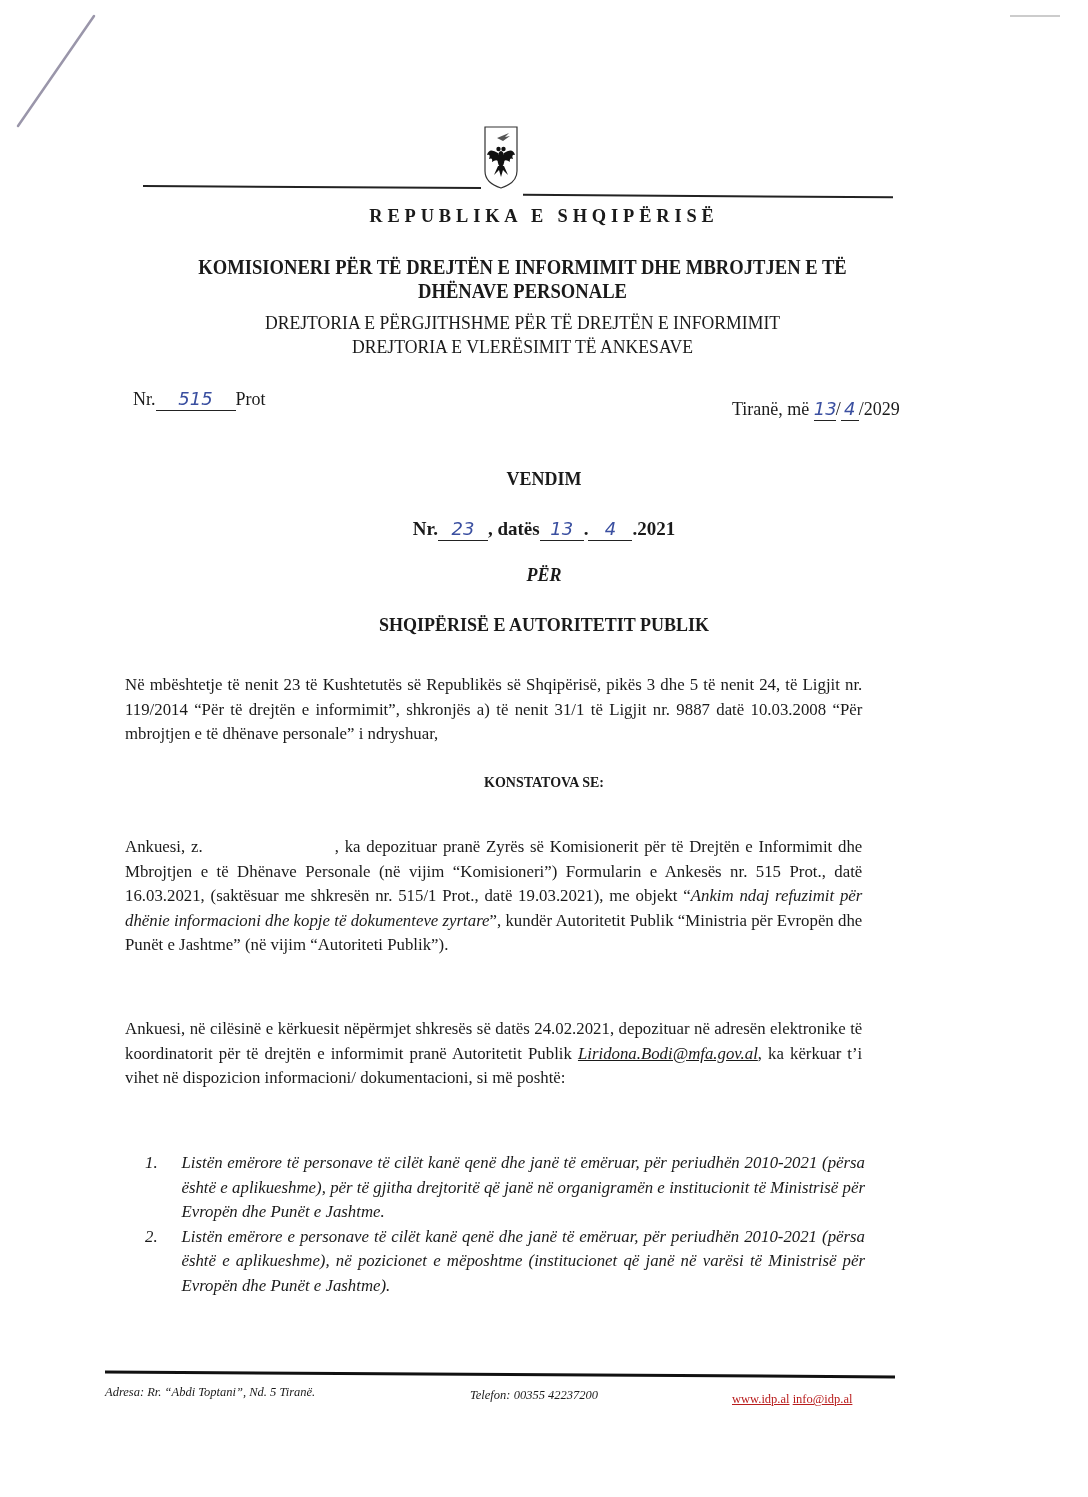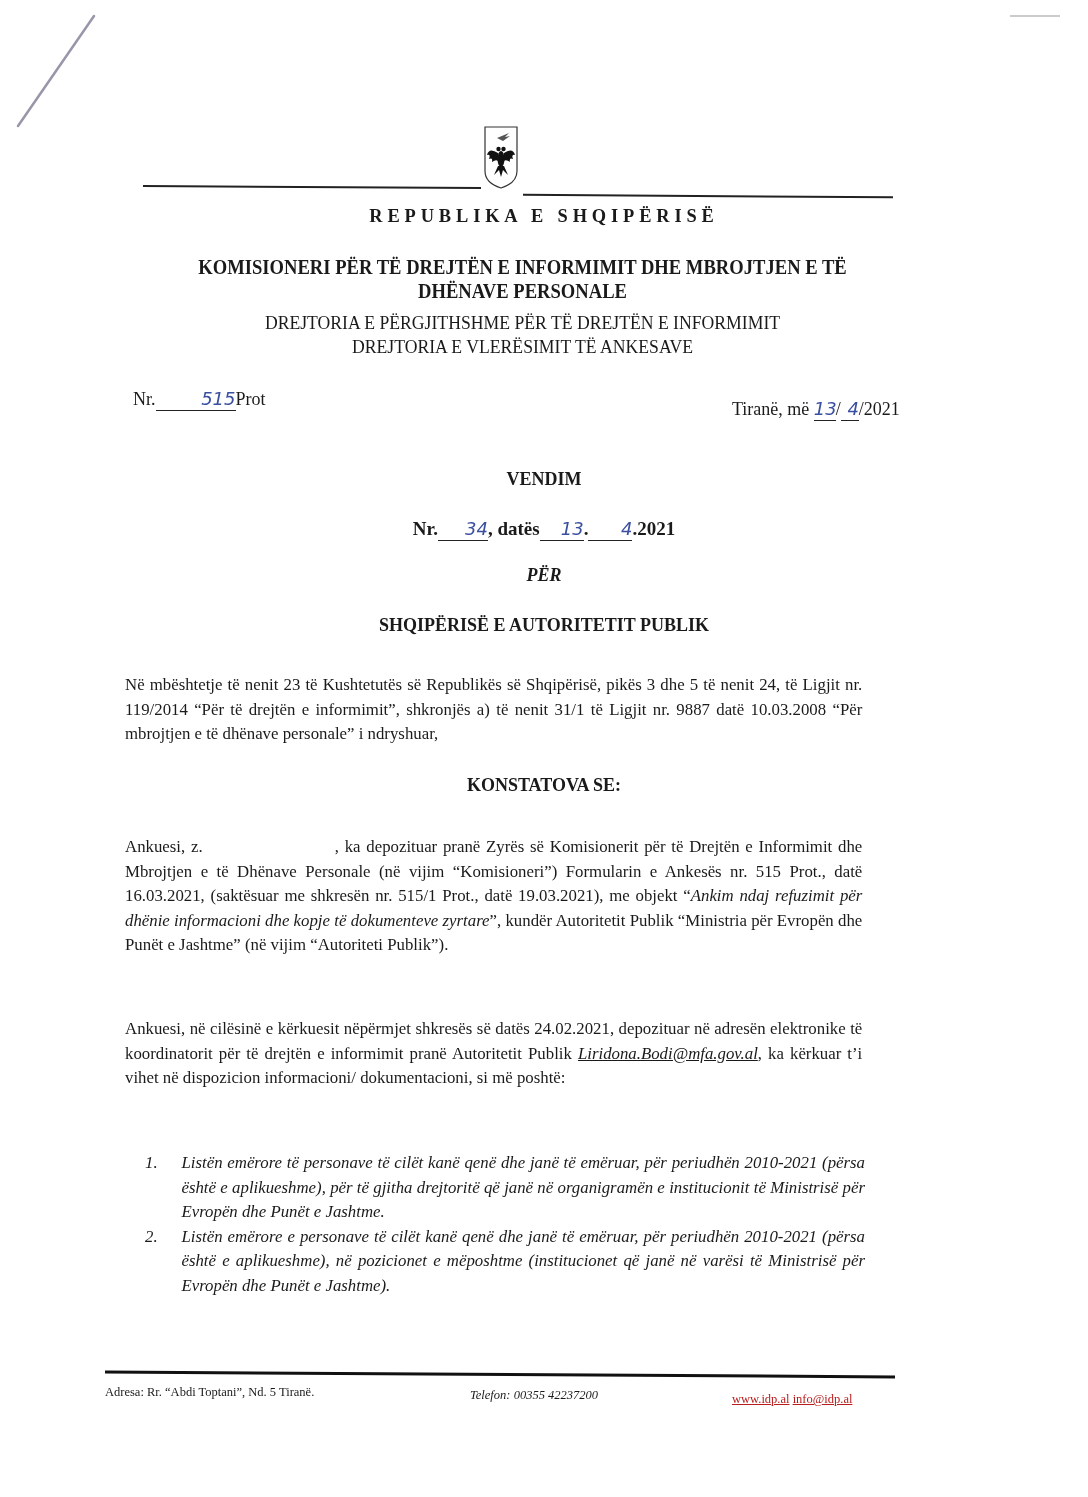--- a/index.html
+++ b/index.html
@@ -17,21 +17,21 @@
     position: absolute; left: 0; width: 1088px; top: 205px; text-align: center;
     font-size: 19px; letter-spacing: 5px; font-weight: bold; transform: scaleX(0.97);
   }
   .inst {
     position: absolute; left: 140px; width: 765px; text-align: center; line-height: 24px;
   }
   .inst-bold { top: 255px; font-size: 20px; font-weight: bold; transform: scaleX(0.93); transform-origin: center; }
   .inst-plain { top: 311px; font-size: 19px; transform: scaleX(0.93); transform-origin: center; }
   .line { position: absolute; font-size: 17px; }
   .hand { font-family: "DejaVu Sans", sans-serif; font-style: italic; color: #3a4fa0; font-size: 18px; }
-  .fill { display: inline-block; border-bottom: 1px solid #222; text-align: right; }
+  .fill { display: inline-block; border-bottom: 1px solid #222; text-align: center; }
   .center-h { position: absolute; left: 0; width: 1088px; text-align: center; font-weight: bold; }
   .para {
     position: absolute; left: 125px; width: 768px; font-size: 17.5px; line-height: 24.5px;
     text-align: justify; transform: scaleX(0.96); transform-origin: left;
   }
   .para .it { font-style: italic; }
   .email { font-style: italic; text-decoration: underline; }
   .list { position: absolute; left: 145px; width: 750px; font-size: 17.5px; line-height: 24.5px; font-style: italic; transform: scaleX(0.96); transform-origin: left; }
   .list .item { display: flex; margin-bottom: 0; }
   .list .num { width: 38px; flex: none; }
@@ -74,48 +74,48 @@
 <div class="inst inst-plain">
   <div>DREJTORIA E PËRGJITHSHME PËR TË DREJTËN E INFORMIMIT</div>
   <div>DREJTORIA E VLERËSIMIT TË ANKESAVE</div>
 </div>
 
 <div class="line" style="left:133px;top:388px;font-size:18px;">
   <span>Nr.</span><span class="fill" style="width:80px;"><span class="hand">515</span></span><span>Prot</span>
 </div>
 <div class="line" style="left:732px;top:398px;font-size:18px;">
   <span>Tiranë, më</span>
-  <span class="fill" style="width:22px;"><span class="hand">13</span></span>/<span class="fill" style="width:18px;"><span class="hand">4</span></span><span>/2021</span>
+  <span class="fill" style="width:22px;"><span class="hand">13</span></span>/<span class="fill" style="width:18px;"><span class="hand">4</span></span><span>/2029</span>
 </div>
 
 <div class="center-h" style="top:469px;font-size:18px;">VENDIM</div>
 <div class="center-h" style="top:518px;font-size:19px;">
-  <span>Nr.</span><span class="fill" style="width:50px;"><span class="hand" style="font-weight:normal;">34</span></span><span>, datës</span><span class="fill" style="width:44px;"><span class="hand" style="font-weight:normal;">13</span></span>.<span class="fill" style="width:44px;"><span class="hand" style="font-weight:normal;">4</span></span><span>.2021</span>
+  <span>Nr.</span><span class="fill" style="width:50px;"><span class="hand" style="font-weight:normal;">23</span></span><span>, datës</span><span class="fill" style="width:44px;"><span class="hand" style="font-weight:normal;">13</span></span>.<span class="fill" style="width:44px;"><span class="hand" style="font-weight:normal;">4</span></span><span>.2021</span>
 </div>
 <div class="center-h" style="top:565px;font-size:18px;font-style:italic;">PËR</div>
 <div class="center-h" style="top:615px;font-size:18px;">SHQIPËRISË E AUTORITETIT PUBLIK</div>
 
 <div class="para" style="top:672px;">Në mbështetje të nenit 23 të Kushtetutës së Republikës së Shqipërisë, pikës 3 dhe 5 të nenit 24, të Ligjit nr. 119/2014 “Për të drejtën e informimit”, shkronjës a) të nenit 31/1 të Ligjit nr. 9887 datë 10.03.2008 “Për mbrojtjen e të dhënave personale” i ndryshuar,</div>
 
-<div class="center-h" style="top:775px;font-size:18px;">KONSTATOVA SE:</div>
+<div class="center-h" style="top:775px;font-size:14px;">KONSTATOVA SE:</div>
 
 <div class="para" style="top:834px;white-space:pre-wrap;"><span>Ankuesi, z.                       , ka depozituar pranë Zyrës së Komisionerit për të Drejtën e Informimit dhe Mbrojtjen e të Dhënave Personale (në vijim “Komisioneri”) Formularin e Ankesës nr. 515 Prot., datë 16.03.2021, (saktësuar me shkresën nr. 515/1 Prot., datë 19.03.2021), me objekt “</span><span class="it">Ankim ndaj refuzimit për dhënie informacioni dhe kopje të dokumenteve zyrtare</span><span>”, kundër Autoritetit Publik “Ministria për Evropën dhe Punët e Jashtme” (në vijim “Autoriteti Publik”).</span></div>
 
 <div class="para" style="top:1016px;"><span>Ankuesi, në cilësinë e kërkuesit nëpërmjet shkresës së datës 24.02.2021, depozituar në adresën elektronike të koordinatorit për të drejtën e informimit pranë Autoritetit Publik </span><span class="email">Liridona.Bodi@mfa.gov.al</span><span>, ka kërkuar t’i vihet në dispozicion informacioni/ dokumentacioni, si më poshtë:</span></div>
 
 <div class="list" style="top:1150px;">
   <div class="item">
     <span class="num">1.</span>
     <span class="txt">Listën emërore të personave të cilët kanë qenë dhe janë të emëruar, për periudhën 2010-2021 (përsa është e aplikueshme), për të gjitha drejtoritë që janë në organigramën e institucionit të Ministrisë për Evropën dhe Punët e Jashtme.</span>
   </div>
   <div class="item">
     <span class="num">2.</span>
     <span class="txt">Listën emërore e personave të cilët kanë qenë dhe janë të emëruar, për periudhën 2010-2021 (përsa është e aplikueshme), në pozicionet e mëposhtme (institucionet që janë në varësi të Ministrisë për Evropën dhe Punët e Jashtme).</span>
   </div>
 </div>
 
 <div class="footer-rule"></div>
-<div class="footer" style="left:105px;">Adresa: Rr. “Abdi Toptani”, Nd. 5 Tiranë.</div>
+<div class="footer" style="left:105px;font-style:italic;">Adresa: Rr. “Abdi Toptani”, Nd. 5 Tiranë.</div>
 <div class="footer" style="left:470px;top:1388px;font-style:italic;">Telefon: 00355 42237200</div>
 <div class="footer" style="left:732px;top:1392px;">
   <span class="footer-link">www.idp.al</span>
   <span class="footer-link">info@idp.al</span>
 </div>
 
 </body></html>

